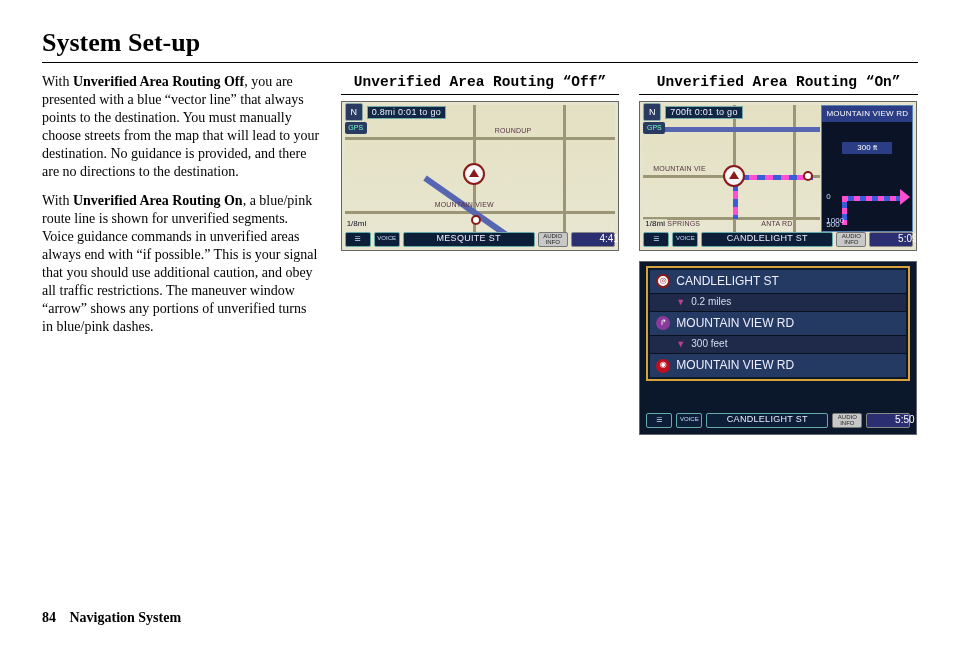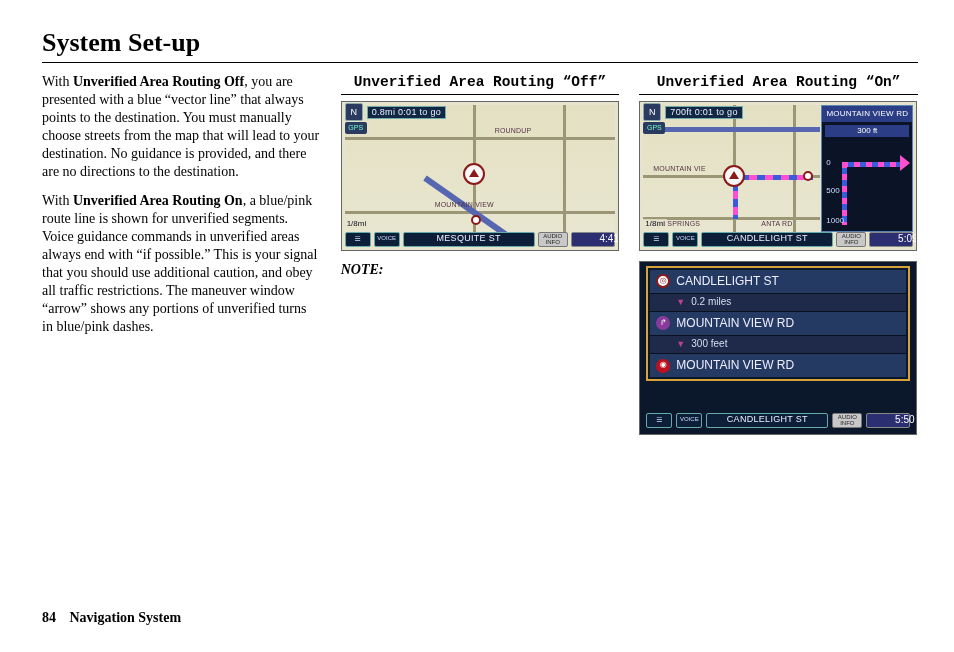--- a/index.html
+++ b/index.html
@@ -133,21 +133,21 @@
 
   
   .maneuver-panel {
     position:absolute; top:3px; right:3px; bottom:18px; width:92px;
     background:#0a1426; border:1px solid #5b84b5;
     display:flex; flex-direction:column;
   }
   .maneuver-head {
     background:#2b3d84; color:#fff; font-size:8px; text-align:center; padding:3px 2px; letter-spacing:.2px;
   }
-  .maneuver-dist { background:#2b3d84; margin:3px; color:#fff; font-size:8px; text-align:center; padding:1px 0;}
+  .maneuver-dist { background:#2b3d84; margin:20px; color:#fff; font-size:8px; text-align:center; padding:1px 0;}
   .maneuver-arrow-area { flex:1; position:relative; margin:2px;}
   .man-arrow { position:absolute; }
   .man-arrow.stem { width:5px; left:18px; top:20px; bottom:4px; background:repeating-linear-gradient(180deg,#ff4fcf 0 6px,#3a5bdc 6px 12px);}
   .man-arrow.turn { height:5px; left:18px; right:6px; top:20px; background:repeating-linear-gradient(90deg,#ff4fcf 0 6px,#3a5bdc 6px 12px);}
   .man-arrow.head { position:absolute; right:0; top:13px; width:0;height:0;border-top:8px solid transparent;border-bottom:8px solid transparent;border-left:10px solid #ff4fcf;}
   .man-tick { position:absolute; font-size:8px; color:#cdf; }
 
   
   .dirshot {
     border:1px solid #666; width:278px; height:174px; position:relative;
@@ -209,21 +209,20 @@
       <div class="scale">1/8mi</div>
       <div class="bottombar">
         <div class="icon-btn">☰</div>
         <div class="icon-btn" style="font-size:6px;">VOICE</div>
         <div class="street-pill">MESQUITE ST</div>
         <div class="audio-btn">AUDIO INFO</div>
         <div class="clock">4:41</div>
       </div>
     </div>
 
-    <div class="note-head">NOTE:</div>
   </div>
 
   <div class="col">
     <div class="subhead">Unverified Area Routing “On”</div>
     <div class="subrule"></div>
 
     <div class="shot">
       <div class="map-area" style="right:96px;">
         <div class="road h" style="top:70px;"></div>
         <div class="road h" style="top:112px;"></div>

